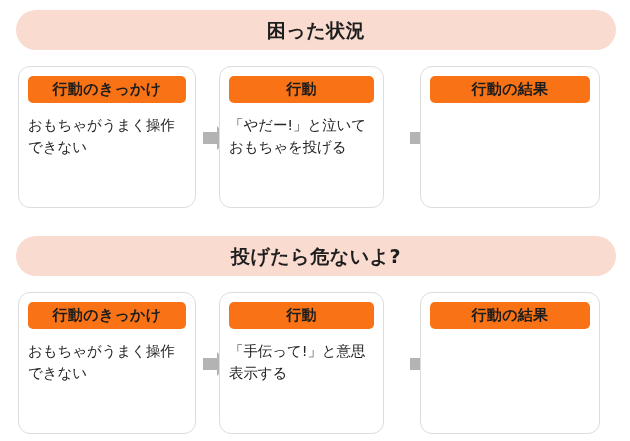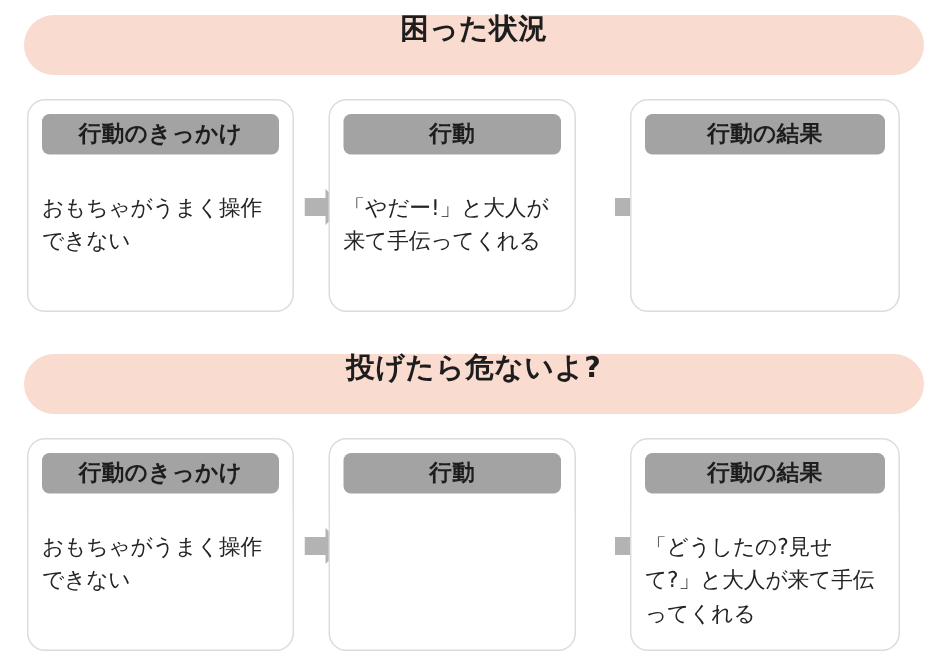--- a/index.html
+++ b/index.html
@@ -33,20 +33,21 @@
   
   .section-header {
     position: absolute;
     left: 16px;
     top: 10px;
     width: 600px;
     height: 40px;
     background: #fadbd0;
     border-radius: 20px;
     display: flex;
+    align-items: center;
     justify-content: center;
     box-sizing: border-box;
   }
   .section-header-text {
     font-size: 19px;
     font-weight: bold;
     color: #1d1d1d;
     letter-spacing: 0.5px;
     line-height: 1;
   }
@@ -69,37 +70,37 @@
     border-radius: 12px;
     box-sizing: border-box;
     padding: 9px 9px 0 9px;
   }
   .card-a { left: 18px;  width: 178px; }
   .card-b { left: 219px; width: 165px; }
   .card-c { left: 420px; width: 180px; }
 
   .card-chip {
     height: 27px;
-    background: #a3a3a3;
+    background: #f97316;
     border-radius: 5px;
     display: flex;
     align-items: center;
     justify-content: center;
     box-sizing: border-box;
   }
   .card-chip-text {
     font-size: 15px;
     font-weight: bold;
     color: #1d1d1d;
     line-height: 1;
     letter-spacing: 0.3px;
   }
 
   .card-body {
-    margin-top: 25px;
+    margin-top: 11px;
     font-size: 14.5px;
     color: #242424;
     line-height: 1.55;
     letter-spacing: -0.1px;
     word-break: break-all;
   }
 
   
   .arrow {
     position: absolute;
@@ -134,21 +135,21 @@
       <div class="arrow arrow-1">
         <svg viewBox="0 0 26 24" xmlns="http://www.w3.org/2000/svg">
           <polygon points="0,6 14,6 14,0 26,12 14,24 14,18 0,18" fill="#b3b3b3"></polygon>
         </svg>
       </div>
 
       <div class="card card-b">
         <div class="card-chip">
           <span class="card-chip-text">行動</span>
         </div>
-        <div class="card-body">「やだー!」と大人が来て手伝ってくれる</div>
+        <div class="card-body">「やだー!」と泣いておもちゃを投げる</div>
       </div>
 
       <div class="arrow arrow-2">
         <svg viewBox="0 0 26 24" xmlns="http://www.w3.org/2000/svg">
           <polygon points="0,6 14,6 14,0 26,12 14,24 14,18 0,18" fill="#b3b3b3"></polygon>
         </svg>
       </div>
 
       <div class="card card-c">
         <div class="card-chip">
@@ -177,31 +178,31 @@
       <div class="arrow arrow-1">
         <svg viewBox="0 0 26 24" xmlns="http://www.w3.org/2000/svg">
           <polygon points="0,6 14,6 14,0 26,12 14,24 14,18 0,18" fill="#b3b3b3"></polygon>
         </svg>
       </div>
 
       <div class="card card-b">
         <div class="card-chip">
           <span class="card-chip-text">行動</span>
         </div>
+        <div class="card-body">「手伝って!」と意思表示する</div>
       </div>
 
       <div class="arrow arrow-2">
         <svg viewBox="0 0 26 24" xmlns="http://www.w3.org/2000/svg">
           <polygon points="0,6 14,6 14,0 26,12 14,24 14,18 0,18" fill="#b3b3b3"></polygon>
         </svg>
       </div>
 
       <div class="card card-c">
         <div class="card-chip">
           <span class="card-chip-text">行動の結果</span>
         </div>
-        <div class="card-body">「どうしたの?見せて?」と大人が来て手伝ってくれる</div>
       </div>
 
     </div>
   </div>
 
 </div>
 
 </body></html>

